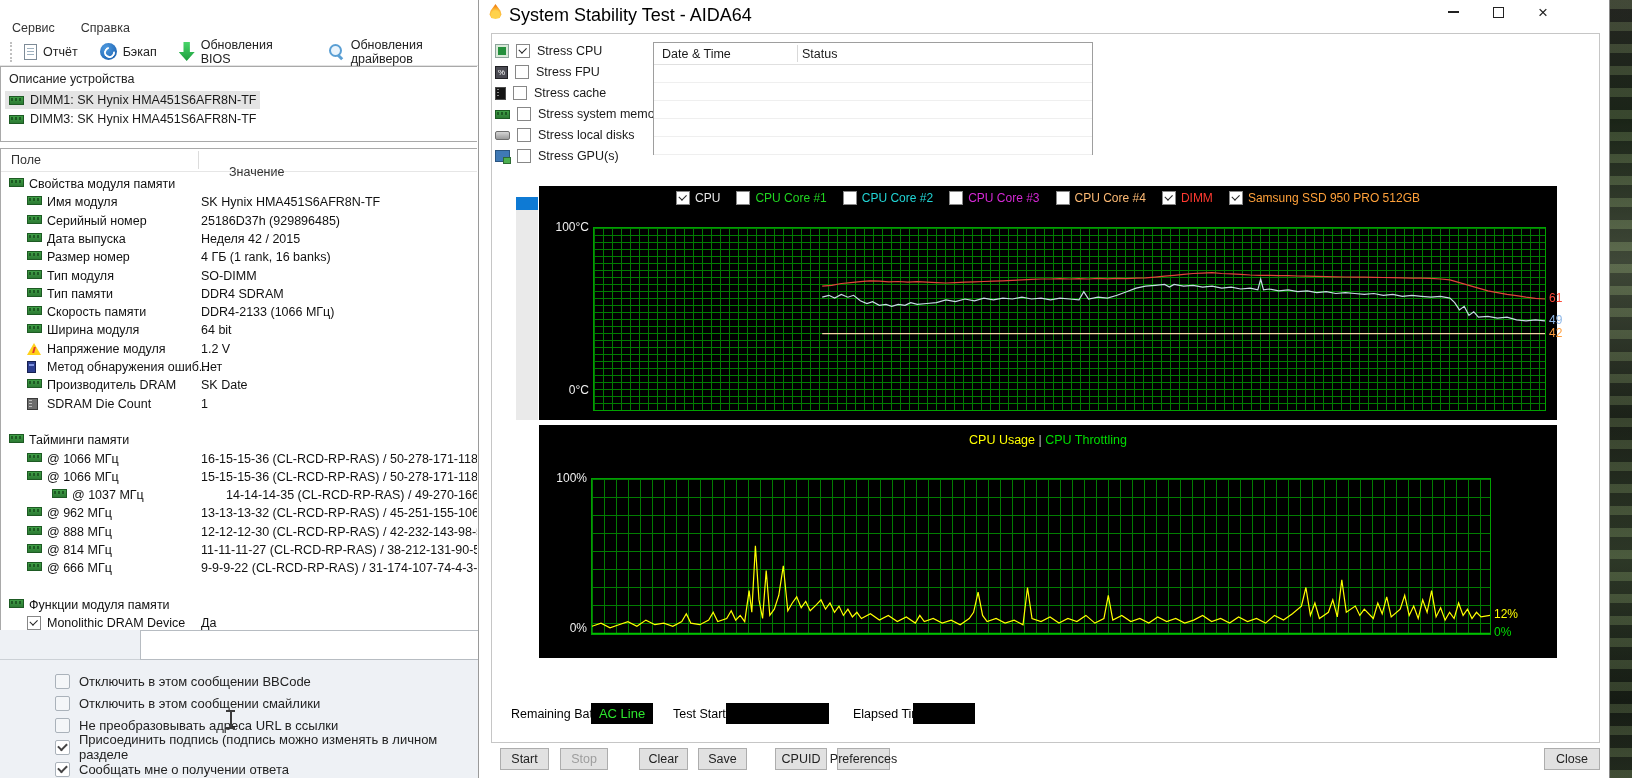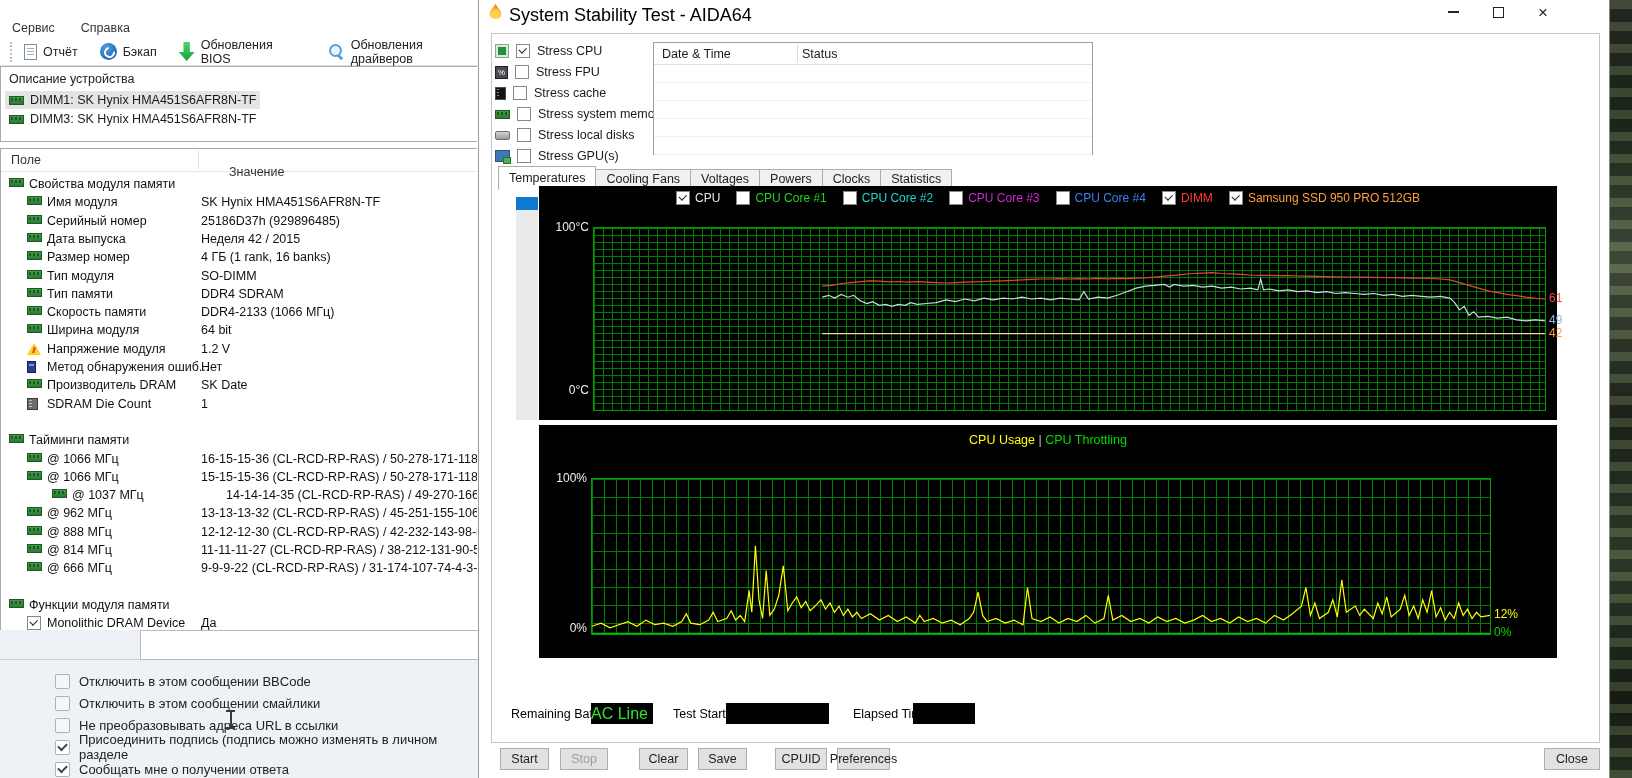--- a/index.html
+++ b/index.html
@@ -69,21 +69,21 @@
     background-image:repeating-linear-gradient(90deg,#027c02 0,#027c02 1px,transparent 1px,transparent var(--cw)),
                      repeating-linear-gradient(180deg,#027c02 0,#027c02 1px,transparent 1px,transparent var(--ch));}
   .temp-plot{left:54px;top:41px;width:953px;height:184px;--cw:9px;--ch:7px;}
   .usage-plot{left:52px;top:53px;width:900px;height:157px;--cw:12px;--ch:18px;}
   .ylab{position:absolute;width:46px;text-align:right;color:#f0f0f0;font-size:12px;}
   .endlab{position:absolute;font-size:12px;white-space:nowrap;}
   .chart-title{position:absolute;left:0;top:8px;width:100%;text-align:center;font-size:12.5px;}
   .vscroll{position:absolute;left:37px;top:197px;width:22px;height:223px;background:#eaeaea;}
   .vthumb{position:absolute;left:0;top:0;width:22px;height:13px;background:#0e7ad4;}
   .kv-label{position:absolute;font-size:12.5px;color:#000;}
-  .kv-box{position:absolute;height:21px;background:#000;display:flex;align-items:center;font-size:16px;}
+  .kv-box{position:absolute;height:21px;background:#000;display:flex;align-items:center;justify-content:center;font-size:13px;}
   .btn{position:absolute;height:22px;background:#e1e1e1;border:1px solid #adadad;font-family:"Liberation Sans",sans-serif;
        font-size:12.5px;color:#222;display:flex;align-items:center;justify-content:center;box-sizing:border-box;}
   .btn.disabled{color:#9d9d9d;}
   
   .icon{display:inline-block;flex:0 0 auto;position:relative;}
   .ram-icon{width:15px;height:9px;background:linear-gradient(#3f9e46,#2c7a33);border:1px solid #1d5a23;box-sizing:border-box;}
   .ram-icon::after{content:"";position:absolute;left:1px;right:1px;top:1px;height:3px;
     background:repeating-linear-gradient(90deg,#1d5a23 0 2px,transparent 2px 4px);}
   .warning-icon{width:0;height:0;border-left:7px solid transparent;border-right:7px solid transparent;border-bottom:12px solid #ffd11a;}
   .warning-icon::after{content:"";position:absolute;left:-1px;top:4px;width:2px;height:6px;background:#e23b2e;transform:skewX(-16deg);}
@@ -371,28 +371,20 @@
       </div>
       <div id="log-rows">
           <div class="log-row" style="top: 21px;"></div>
           <div class="log-row" style="top: 39px;"></div>
           <div class="log-row" style="top: 57px;"></div>
           <div class="log-row" style="top: 75px;"></div>
           <div class="log-row" style="top: 93px;"></div>
         </div>
     </div>
 
-    <div class="tabs" id="tabs">
-        <div class="tab active">Temperatures</div>
-        <div class="tab">Cooling Fans</div>
-        <div class="tab">Voltages</div>
-        <div class="tab">Powers</div>
-        <div class="tab">Clocks</div>
-        <div class="tab">Statistics</div>
-      </div>
 
     <div class="panel temp-panel">
       <div class="legend" id="temp-legend">
           <span class="item">
             <span class="cbx checked"></span>
             <span style="color: rgb(232, 232, 232);">CPU</span>
           </span>
           <span class="item">
             <span class="cbx"></span>
             <span style="color: rgb(33, 212, 33);">CPU Core #1</span>
@@ -400,21 +392,21 @@
           <span class="item">
             <span class="cbx"></span>
             <span style="color: rgb(33, 212, 212);">CPU Core #2</span>
           </span>
           <span class="item">
             <span class="cbx"></span>
             <span style="color: rgb(212, 40, 212);">CPU Core #3</span>
           </span>
           <span class="item">
             <span class="cbx"></span>
-            <span style="color: #3b82f6;">CPU Core #4</span>
+            <span style="color: #fdba74;">CPU Core #4</span>
           </span>
           <span class="item">
             <span class="cbx checked"></span>
             <span style="color: rgb(255, 58, 48);">DIMM</span>
           </span>
           <span class="item">
             <span class="cbx checked"></span>
             <span style="color: rgb(255, 161, 58);">Samsung SSD 950 PRO 512GB</span>
           </span>
         </div>

